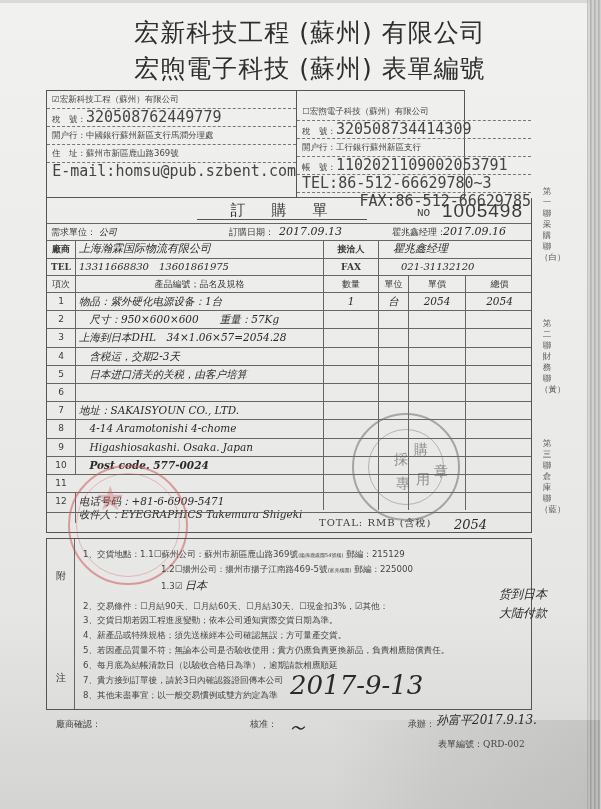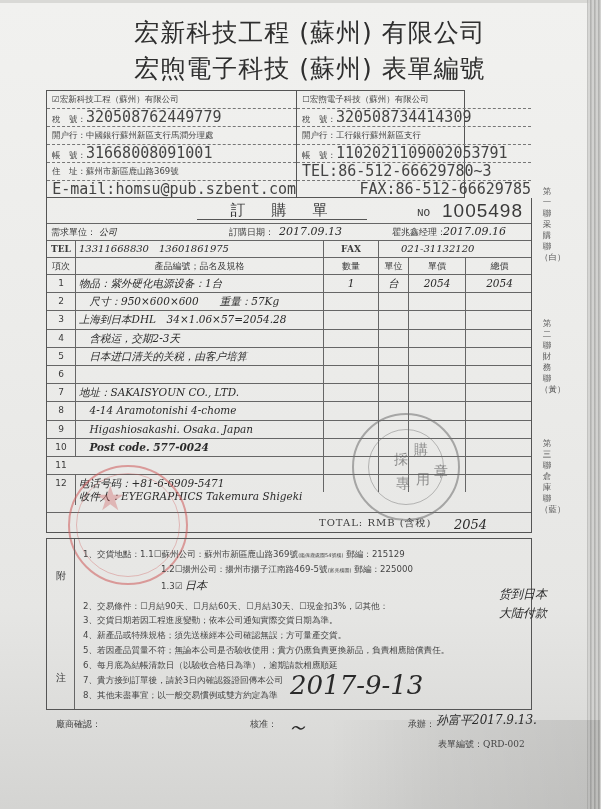--- a/index.html
+++ b/index.html
@@ -31,21 +31,21 @@
   .t1 { top: 16px; }
   .t2 { top: 52px; }
 
   
   .hdr {
     position: absolute; left: 46px; top: 90px; width: 419px; height: 108px;
     border: 1.5px solid #555;
   }
   .hdr .col { position: absolute; top: 0; height: 100%; }
   .hdr .left { left: 0; width: 250px; border-right: 1.5px solid #555; }
-  .hdr .right { left: 250px; width: 234px; }
+  .hdr .right { left: 250px; width: 234px; margin-top: 12px; }
   .hrow {
     height: 18px; border-bottom: 1px dashed #777; font-size: 8.5px;
     line-height: 17px; padding-left: 5px; white-space: nowrap; overflow: hidden; color: #444;
   }
   .hrow:last-child { border-bottom: none; text-align: right; }
   .hrow .mono { font-family: "DejaVu Sans Mono", monospace; font-size: 15px; }
 
   
   .form {
     position: absolute; left: 46px; top: 198px; width: 486px; height: 335px;
@@ -136,21 +136,20 @@
 <div class="shadow-bottom"></div>
 
 <div class="title t1">宏新科技工程 (蘇州) 有限公司</div>
 <div class="title t2">宏煦電子科技 (蘇州) 表單編號</div>
 
 <div class="hdr">
   <div class="col left">
     <div class="hrow"><span>☑</span><span>宏新科技工程（蘇州）有限公司</span></div>
     <div class="hrow"><span>稅　號：</span><span class="mono">320508762449779</span></div>
     <div class="hrow"><span>開户行：</span><span>中國銀行蘇州新區支行馬澗分理處</span></div>
-    <div class="hrow"><span>帳　號：</span><span class="mono">31668008091001</span></div>
     <div class="hrow"><span>住　址：</span><span>蘇州市新區鹿山路369號</span></div>
     <div class="hrow"><span class="mono">E-mail:</span><span class="mono">homsu@pub.szbent.com</span></div>
   </div>
   <div class="col right">
     <div class="hrow"><span>☐</span><span>宏煦電子科技（蘇州）有限公司</span></div>
     <div class="hrow"><span>稅　號：</span><span class="mono">320508734414309</span></div>
     <div class="hrow"><span>開户行：</span><span>工行銀行蘇州新區支行</span></div>
     <div class="hrow"><span>帳　號：</span><span class="mono">1102021109002053791</span></div>
     <div class="hrow"><span class="mono">TEL:</span><span class="mono">86-512-66629780~3</span></div>
     <div class="hrow"><span class="mono">FAX:</span><span class="mono">86-512-66629785</span></div>
@@ -165,20 +164,26 @@
   </div>
   <div class="row-dates">
     <span style="left:4px">需求單位：</span>
     <span class="hw" style="left:52px">公司</span>
     <span style="left:182px">訂購日期：</span>
     <span class="hw" style="left:232px;font-size:11px">2017.09.13</span>
     <span style="left:345px">瞿兆鑫经理：</span>
     <span class="hw" style="left:396px;font-size:11px">2017.09.16</span>
   </div>
   <div class="grid">
+    <div class="grow" style="height:18px">
+      <div class="cell bold center" style="left:0;width:28px">廠商</div>
+      <div class="cell hw" style="left:28px;width:248px;font-size:11px">上海瀚霖国际物流有限公司</div>
+      <div class="cell bold center" style="left:276px;width:55px">接洽人</div>
+      <div class="cell hw" style="left:331px;width:155px;font-size:11px;padding-left:14px">瞿兆鑫经理</div>
+    </div>
     <div class="grow" style="height:17px">
       <div class="cell bold center" style="left:0;width:28px">TEL</div>
       <div class="cell hw" style="left:28px;width:248px;font-size:10px">13311668830　13601861975</div>
       <div class="cell bold center" style="left:276px;width:55px">FAX</div>
       <div class="cell hw" style="left:331px;width:155px;font-size:10px;padding-left:22px">021-31132120</div>
     </div>
     <div class="grow" style="height:17px">
       <div class="cell center" style="left:0;width:28px">項次</div>
       <div class="cell center" style="left:28px;width:248px">產品編號；品名及規格</div>
       <div class="cell center" style="left:276px;width:55px">數量</div>

